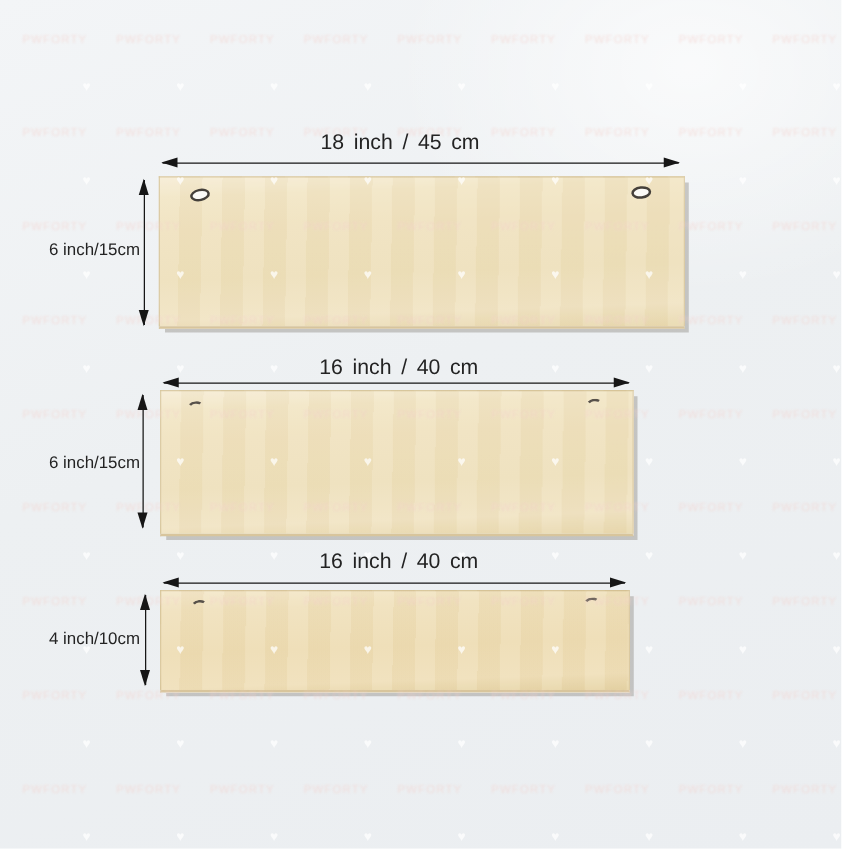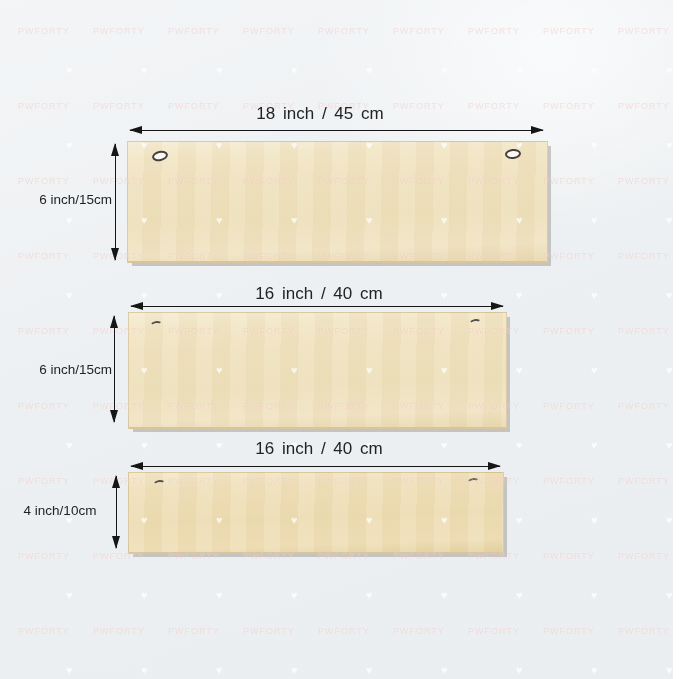--- a/index.html
+++ b/index.html
@@ -245,19 +245,19 @@
   <div class="varrow" style="left:114px;top:316px;height:106px;"></div>
   <div class="hlabel" style="top:362px;">6 inch/15cm</div>
   <div class="plank" style="left:128px;top:312px;width:377px;height:114px;">
     <span class="hole-slit" style="left:21px;top:8px;"></span>
     <span class="hole-slit" style="left:340px;top:6px;"></span>
   </div>
 
   <div class="wlabel" style="left:219px;top:439px;">16 inch / 40 cm</div>
   <div class="harrow" style="left:131px;top:466px;width:369px;"></div>
   <div class="varrow" style="left:116px;top:476px;height:72px;"></div>
-  <div class="hlabel" style="top:503px;text-align:center;">4 inch/10cm</div>
+  <div class="hlabel" style="top:503px;">4 inch/10cm</div>
   <div class="plank plank--tan" style="left:128px;top:472px;width:374px;height:79px;">
     <span class="hole-slit" style="left:24px;top:7px;"></span>
     <span class="hole-slit" style="left:338px;top:5px;"></span>
   </div>
 
 </div>
 
 </body></html>

